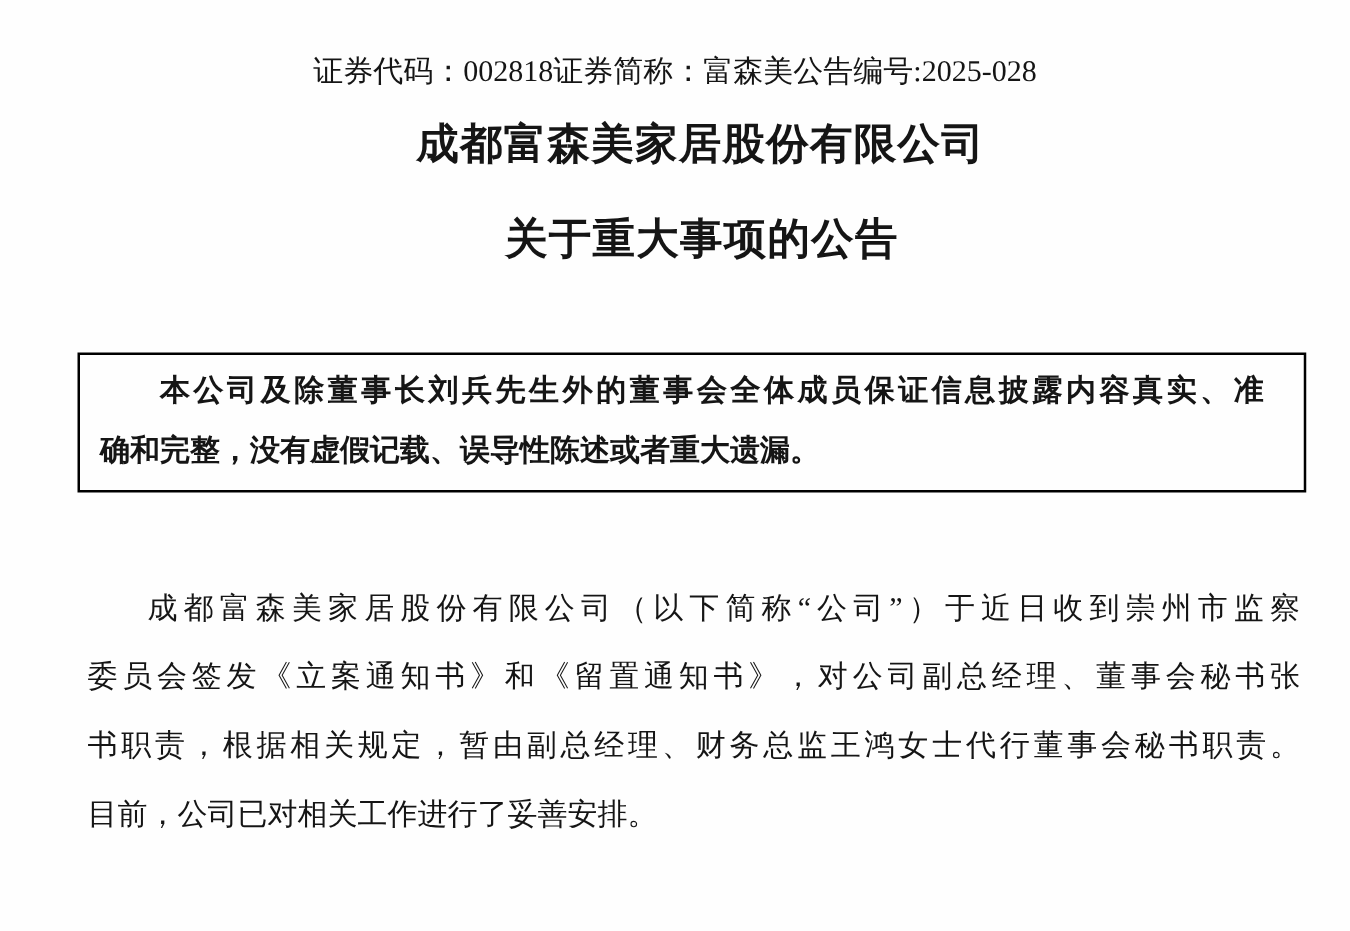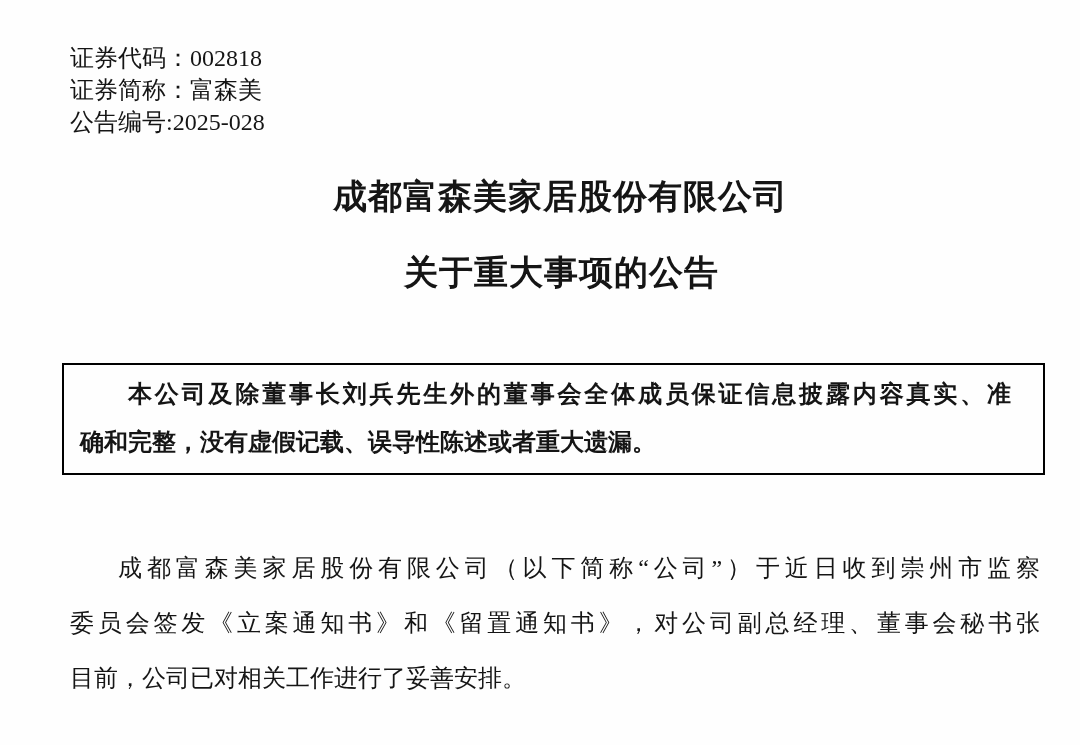--- a/index.html
+++ b/index.html
@@ -17,25 +17,24 @@
     overflow: hidden;
   }
   
   .meta-row {
     display: flex;
     justify-content: center;
     margin: 42px 70px 0 70px;
     font-size: 24px;
     line-height: 32px;
     white-space: nowrap;
-    flex-direction: column;
   }
   
   .company-title {
-    margin-top: 37px;
+    margin-top: 20px;
     text-align: center;
     font-size: 34px;
     line-height: 44px;
     font-weight: bold;
     letter-spacing: 1px;
     padding-left: 41px;
   }
   .announcement-title {
     margin-top: 32px;
     text-align: center;
@@ -90,16 +89,17 @@
   <div class="announcement-title">关于重大事项的公告</div>
 
   <div class="statement-box">
     <div class="line jline indent">本公司及除董事长刘兵先生外的董事会全体成员保证信息披露内容真实、准</div>
     <div class="line">确和完整，没有虚假记载、误导性陈述或者重大遗漏。</div>
   </div>
 
   <div class="body-text">
     <div class="line jline indent">成都富森美家居股份有限公司（以下简称“公司”）于近日收到崇州市监察</div>
     <div class="line jline">委员会签发《立案通知书》和《留置通知书》，对公司副总经理、董事会秘书张</div>
+    <div class="line jline">书职责，根据相关规定，暂由副总经理、财务总监王鸿女士代行董事会秘书职责。</div>
     <div class="line">目前，公司已对相关工作进行了妥善安排。</div>
   </div>
 
 </div>
 
 </body></html>

